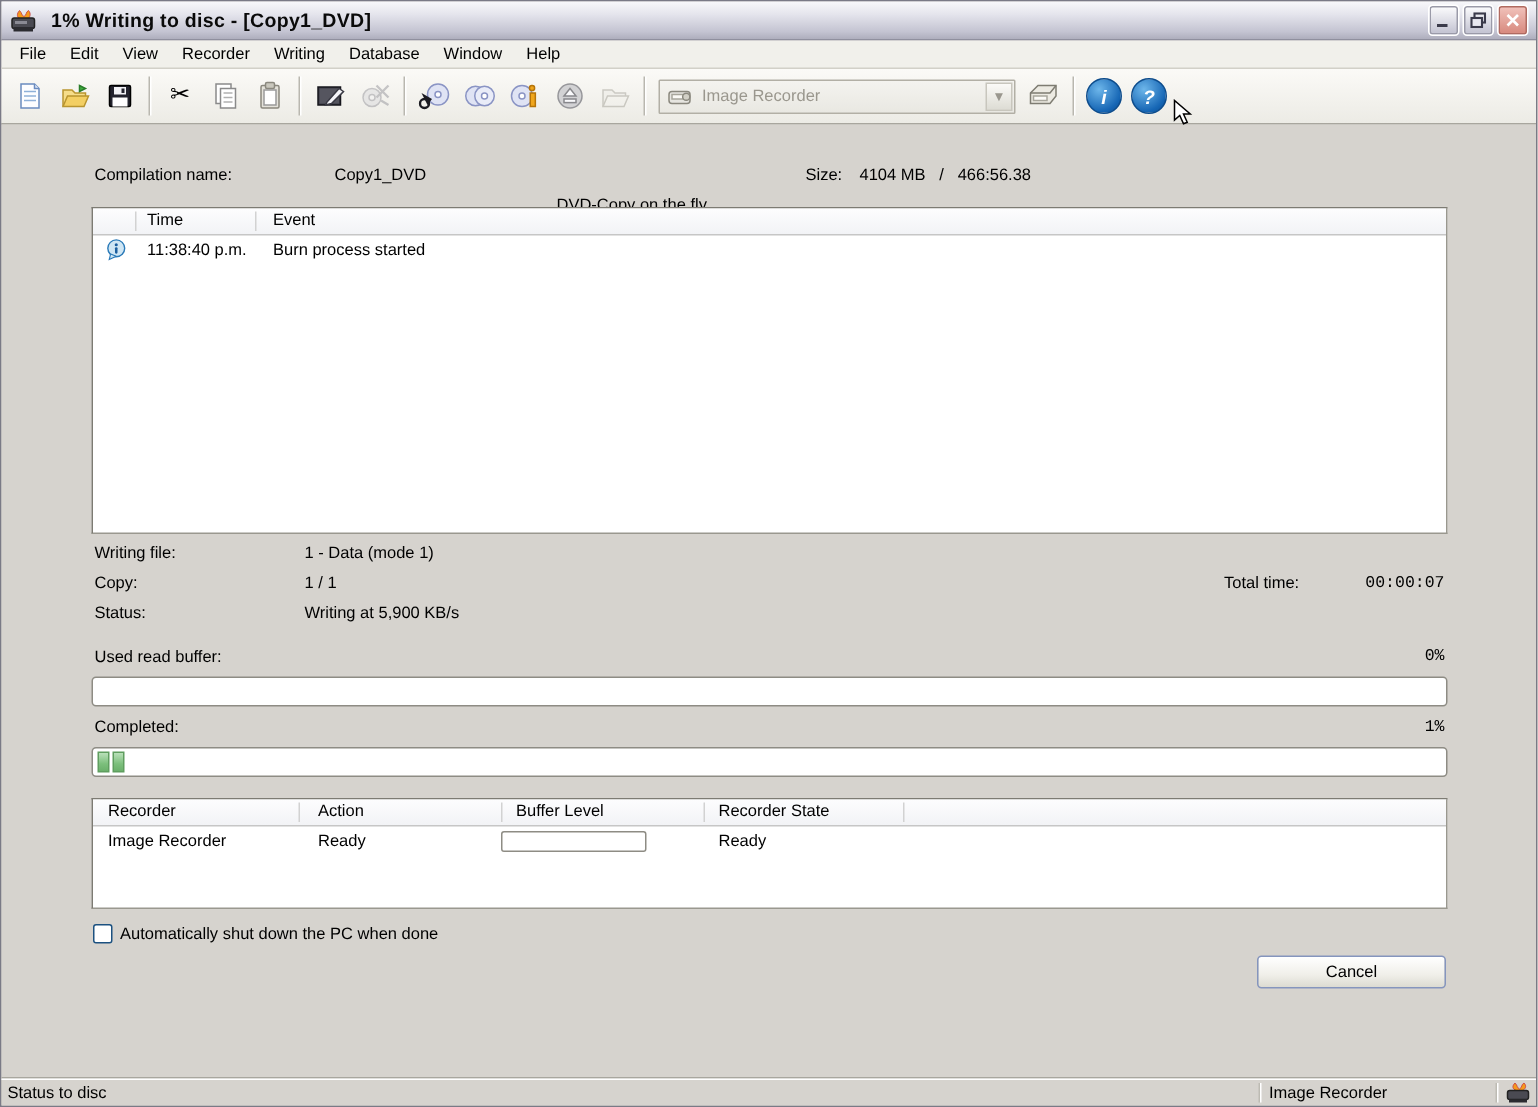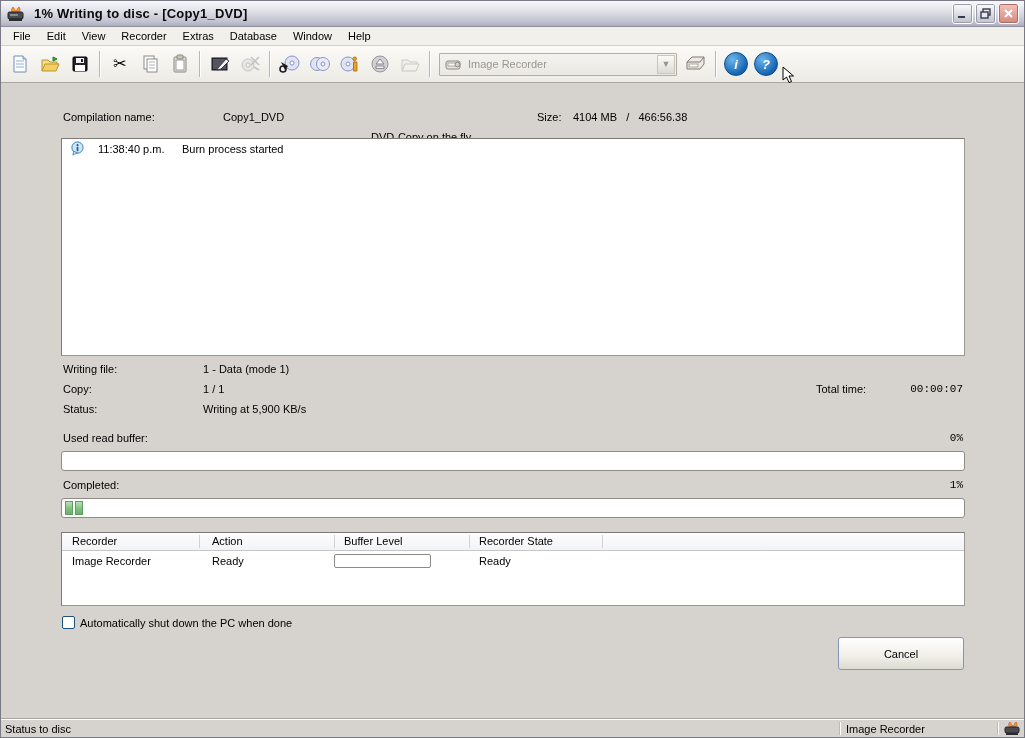--- a/index.html
+++ b/index.html
@@ -95,21 +95,21 @@
     position:absolute; width:97px; height:14px;
     background:#fff; border:1px solid #8e8c84; border-radius:2px;
   }
 
   .checkbox {
     position:absolute; width:13px; height:13px; background:#fff;
     border:1px solid #1c5180; border-radius:2px;
   }
 
   .xp-button {
-    position:absolute; width:126px; height:33px;
+    position:absolute; width:126px; height:22px;
     background:linear-gradient(to bottom,#ffffff,#f0efe9 60%,#dcdbd2);
     border:1px solid #8595bd; border-radius:3px;
     display:flex; align-items:center; justify-content:center;
     font-size:11px;
   }
 
   
   .statusbar {
     height:18px; flex:0 0 18px; background:#d6d3ce;
     border-top:1px solid #fff; box-shadow:0 -1px 0 #a8a69e;
@@ -153,21 +153,21 @@
         </svg>
       </div>
     </div>
   </div>
 
   <div class="menubar">
     <span class="menu-item">File</span>
     <span class="menu-item">Edit</span>
     <span class="menu-item">View</span>
     <span class="menu-item">Recorder</span>
-    <span class="menu-item">Extras</span>
+    <span class="menu-item">Writing</span>
     <span class="menu-item">Database</span>
     <span class="menu-item">Window</span>
     <span class="menu-item">Help</span>
   </div>
 
   <div class="toolbar">
     <div class="tbtn">
       <svg width="20" height="20">
         <path d="M4 2 H13 L16 5 V18 H4 Z" fill="#fdfdff" stroke="#6b8cc0"></path>
         <path d="M13 2 L13 5 H16" fill="#dfe8f6" stroke="#6b8cc0"></path>
@@ -299,20 +299,26 @@
 
   <div class="client">
 
     <span class="lbl" style="left:62px; top:28px;">Compilation name:</span>
     <span class="lbl" style="left:222px; top:28px;">Copy1_DVD</span>
     <span class="lbl" style="left:370px; top:28px;margin-top:20px;">DVD-Copy on the fly</span>
     <span class="lbl" style="left:536px; top:28px;">Size:</span>
     <span class="lbl" style="left:572px; top:28px; white-space:pre;">4104 MB   /   466:56.38</span>
 
     <div class="sunken-box" style="left:60px; top:55px; width:904px; height:218px;">
+      <div class="lv-header">
+        <div class="lv-col-sep" style="left:28px;"></div>
+        <div class="lv-col-sep" style="left:108px;"></div>
+        <span class="lv-h-label" style="left:36px;">Time</span>
+        <span class="lv-h-label" style="left:120px;">Event</span>
+      </div>
       <div class="lv-row">
         <svg class="info-balloon" viewBox="0 0 16 16">
           <circle cx="8" cy="7" r="6" fill="#cfe6f4" stroke="#2a7ab8"></circle>
           <path d="M4 11 L3 15 L8 12.6 Z" fill="#cfe6f4" stroke="#2a7ab8" stroke-width="0.8"></path>
           <circle cx="8" cy="4.4" r="1.1" fill="#1b5e9e"></circle>
           <rect x="7.1" y="6.2" width="1.8" height="4.6" rx="0.8" fill="#1b5e9e"></rect>
         </svg>
         <span class="lbl" style="left:36px; top:4px;">11:38:40 p.m.</span>
         <span class="lbl" style="left:120px; top:4px;">Burn process started</span>
       </div>

